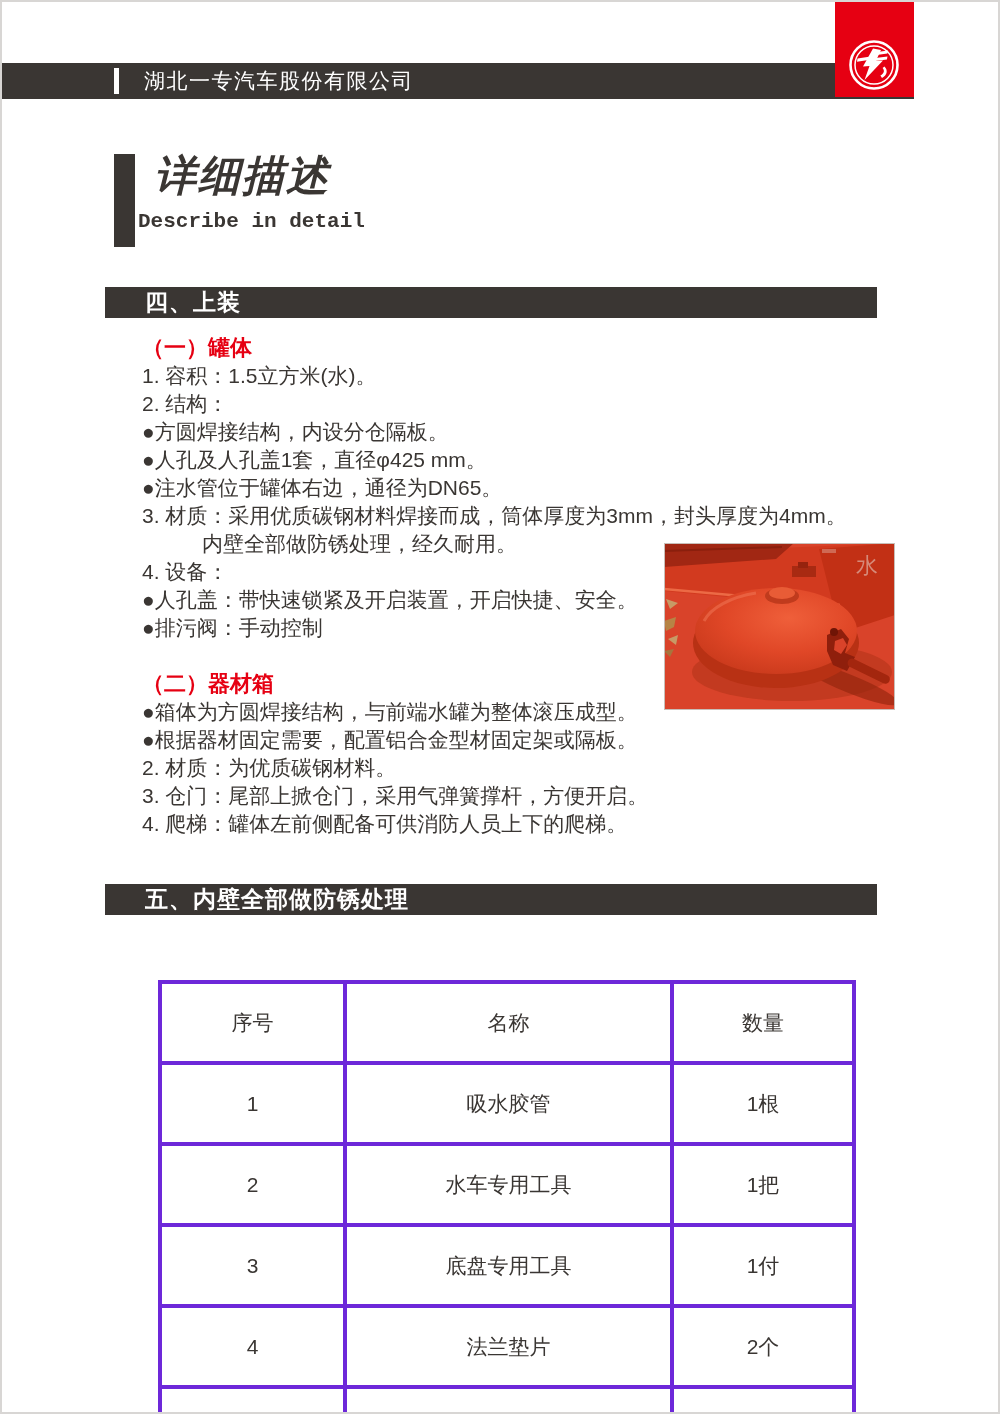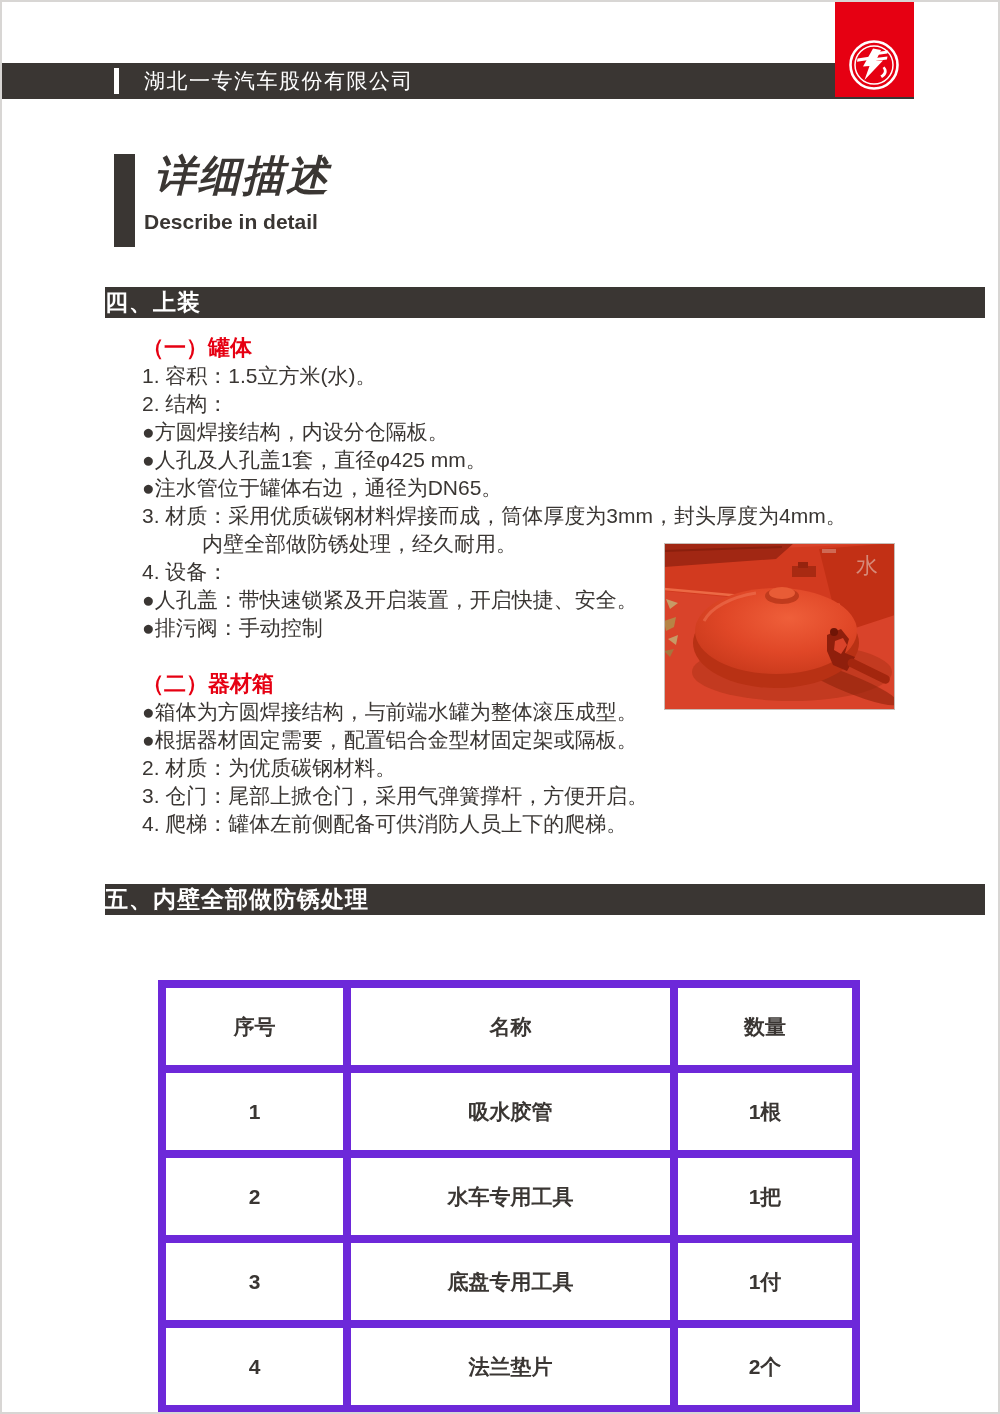--- a/index.html
+++ b/index.html
@@ -12,41 +12,41 @@
   .top-bar { position:absolute; left:0; top:61px; width:912px; height:36px; background:#3a3633; }
   .tick { position:absolute; left:112px; top:66px; width:5px; height:26px; background:#ffffff; }
   .company { position:absolute; left:142px; top:61px; height:36px; line-height:36px;
              color:#fff; font-size:21px; font-weight:normal; letter-spacing:1.5px; }
   .logo-box { position:absolute; left:833px; top:0; width:79px; height:95px; background:#e60012; }
   .logo-box svg { position:absolute; left:13px; top:37px; }
   
   .title-accent { position:absolute; left:112px; top:152px; width:21px; height:93px; background:#3a3633; }
   .doc-title { position:absolute; left:152px; top:146px; font-size:42px; font-weight:bold;
                letter-spacing:2px; color:#3a3633;font-style:italic; }
-  .doc-subtitle { position:absolute; left:142px; top:208px; font-size:21px; font-weight:bold; color:#3a3633; }
-  
-  .section-bar { position:absolute; left:103px; width:880px; height:31px; background:#3a3633;
+  .doc-subtitle { position:absolute; left:136px; top:208px; font-size:21px; font-weight:bold; color:#3a3633;font-family:Liberation Mono, monospace; }
+  
+  .section-bar { position:absolute; left:103px; width:772px; height:31px; background:#3a3633;
                  color:#fff; font-size:23px; font-weight:bold; line-height:31px;
-                 box-sizing:border-box; letter-spacing:1px; }
+                 padding-left:40px; box-sizing:border-box; letter-spacing:1px; }
   .bar-four { top:285px; }
   .bar-five { top:882px; }
   
   .content { position:absolute; left:140px; top:332px; width:745px; font-size:21px; color:#3a3633; }
   .content p { margin:0; line-height:28px; height:28px; white-space:nowrap; }
   .red-heading { color:#e60012; font-weight:bold; font-size:22px; }
   .part-two-heading { margin-top:28px !important; }
   .indent { padding-left:60px; }
   
   .photo { position:absolute; left:662px; top:541px; width:231px; height:167px; }
   
   .equip-table { position:absolute; left:156px; top:978px; width:694px;
                  border-collapse:collapse; table-layout:fixed; font-size:21px;
                  color:#3a3633; text-align:center; }
-  .equip-table th, .equip-table td { border:8px solid #6d28d9; height:45px;
-                 font-weight:bold; padding:16px; background:#fff; }
+  .equip-table th, .equip-table td { border:4px solid #6d28d9; height:45px;
+                 font-weight:normal; padding:16px; background:#fff; }
 </style>
 </head>
 <body>
 
 <div class="page">
 
   <div class="top-bar"></div>
   <div class="tick"></div>
   <div class="company">湖北一专汽车股份有限公司</div>
   <div class="logo-box">

